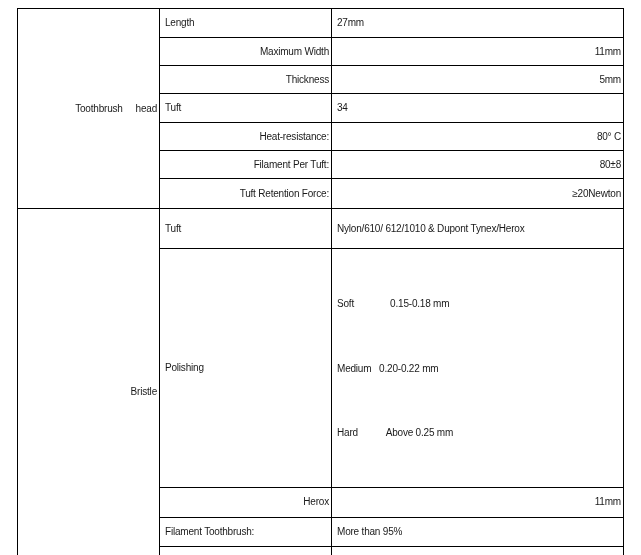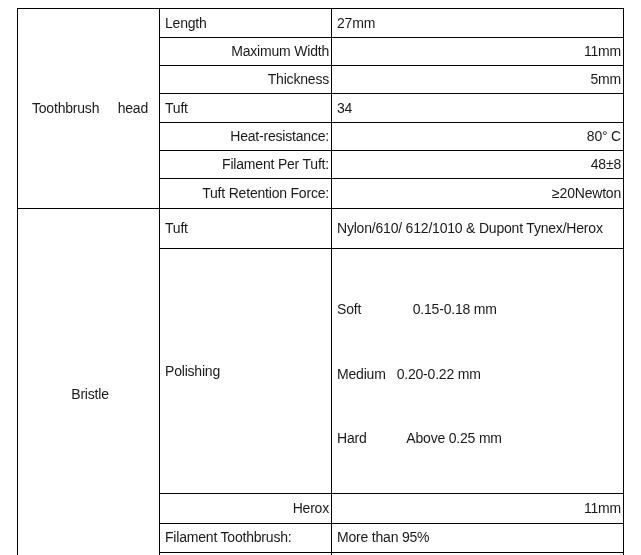--- a/index.html
+++ b/index.html
@@ -22,38 +22,38 @@
     top: 8px;
     width: 606px;
     border-collapse: collapse;
     table-layout: fixed;
   }
   table.spec-table col.c1 { width: 142px; }
   table.spec-table col.c2 { width: 172px; }
   table.spec-table col.c3 { width: 292px; }
   table.spec-table td {
     border: 1.5px solid #000000;
-    font-size: 14px;
+    font-size: 10px;
     line-height: 1.15;
     vertical-align: middle;
     padding: 0 2px 0 5px;
     overflow: hidden;
     letter-spacing: -0.2px;
   }
   td.cat {
-    text-align: center;
+    text-align: right;
     padding: 0;
     white-space: pre;
     font-size: 13.5px;
     margin-top: 44px;
   }
   td.val.multi {
     white-space: pre;
     line-height: 21.5px;
-    padding-top: 7px;
+    padding-top: 1px;
   }
   tr.h28 { height: 28px; text-align: right; }
   tr.h29 { height: 29px; }
   tr.h30 { height: 30px; text-align: right; }
   tr.h40 { height: 40px; }
   tr.h65 { height: 65px; }
 </style>
 </head>
 <body>
 
@@ -82,21 +82,21 @@
       <tr class="h29">
         <td class="lbl">Tuft</td>
         <td class="val">34</td>
       </tr>
       <tr class="h28">
         <td class="lbl">Heat-resistance:</td>
         <td class="val">80° C</td>
       </tr>
       <tr class="h28">
         <td class="lbl">Filament Per Tuft:</td>
-        <td class="val">48±8</td>
+        <td class="val">80±8</td>
       </tr>
       <tr class="h30">
         <td class="lbl">Tuft Retention Force:</td>
         <td class="val">≥20Newton</td>
       </tr>
 
       <tr class="h40">
         <td class="cat" rowspan="5">Bristle</td>
         <td class="lbl">Tuft</td>
         <td class="val">Nylon/610/ 612/1010 &amp; Dupont Tynex/Herox</td>

